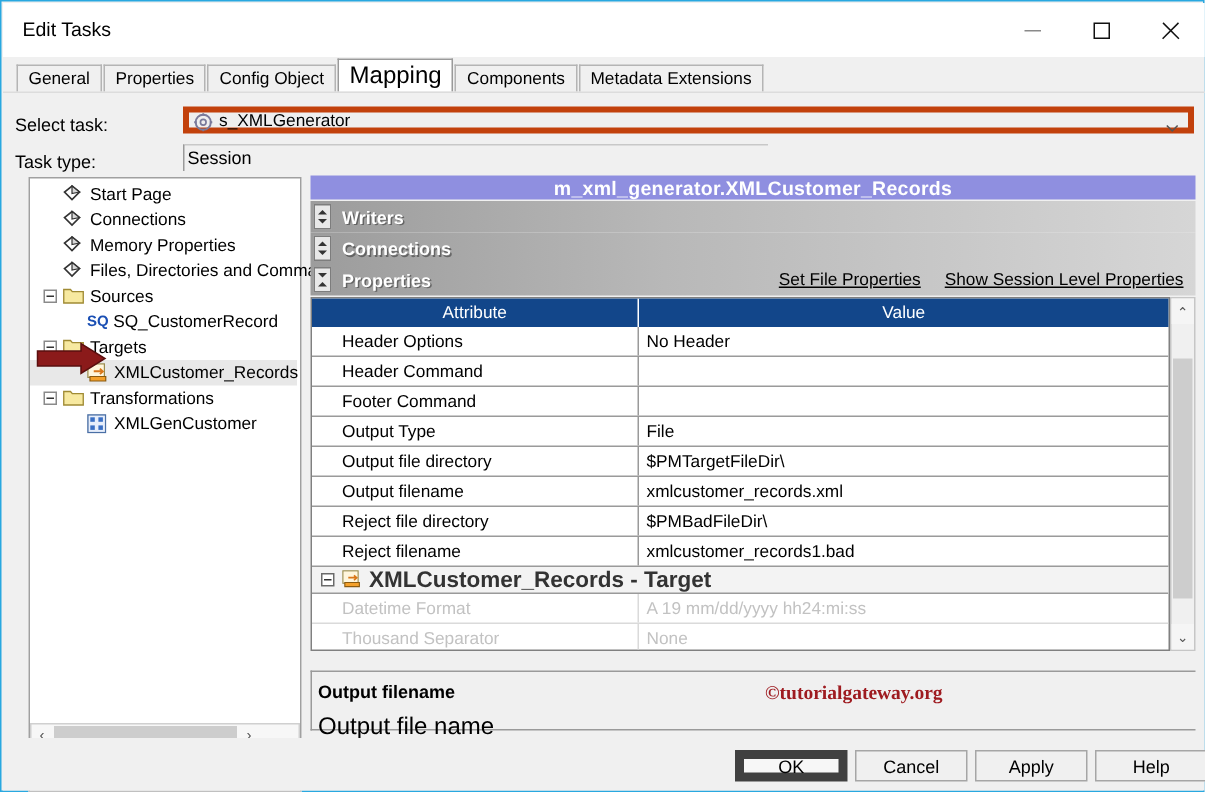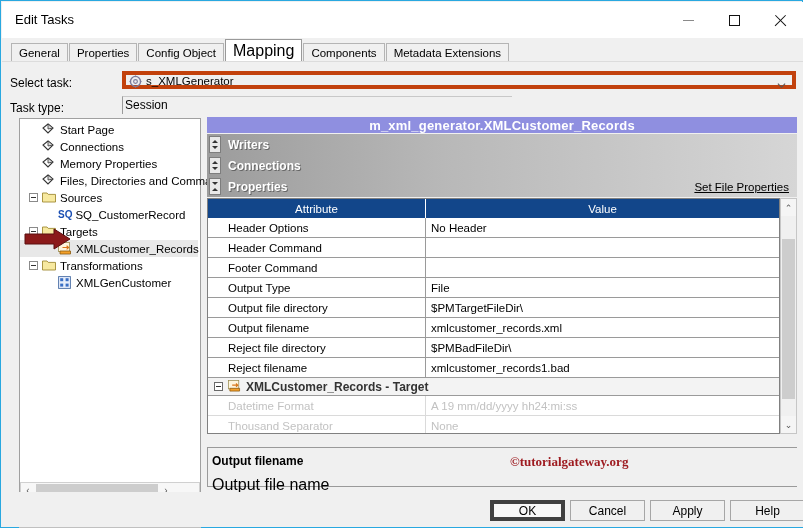--- a/index.html
+++ b/index.html
@@ -143,21 +143,21 @@
   .gh.attr{width:218px;border-right:1px solid #fff;}
   .gh.val{flex:1;}
   .grow{display:flex;height:20px;border-bottom:1px solid #9a9a9a;box-sizing:border-box;}
   .gc-attr{width:218px;border-right:1px solid #9a9a9a;padding-left:20px;display:flex;align-items:center;font-size:11.5px;box-sizing:border-box;}
   .gc-val{flex:1;padding-left:5px;display:flex;align-items:center;font-size:11.5px;box-sizing:border-box;}
   .group-row{display:flex;height:18px;align-items:center;background:#f3f3f3;border-bottom:1px solid #9a9a9a;box-sizing:border-box;padding-left:6px;}
   .group-row .expander{
     width:9px;height:9px;border:1px solid #6a6a6a;background:#fff;position:relative;margin-right:5px;box-sizing:border-box;flex:0 0 auto;
   }
   .group-row .expander:before{content:"";position:absolute;left:1px;top:3px;width:5px;height:1px;background:#333;}
-  .group-row .gtxt{font-weight:bold;font-size:12px;color:#333;}
+  .group-row .gtxt{font-weight:bold;font-size:15px;color:#333;}
   .grow.dim .gc-attr,.grow.dim .gc-val{color:#c2c2c2;}
   .grow.dim{border-bottom:1px solid #dadada;}
   .grow.dim .gc-attr{border-right:1px solid #dadada;}
 
   .vscroll{
     position:absolute;left:778px;top:196px;width:17px;height:236px;
     background:#f0f0f0;border:1px solid #c6c6c6;box-sizing:border-box;
   }
   .vs-arrow{height:17px;display:flex;align-items:center;justify-content:center;font-size:9px;color:#555;background:#f5f5f5;}
   .vs-thumb{position:absolute;left:1px;top:40px;width:13px;height:160px;background:#cdcdcd;}
@@ -174,21 +174,21 @@
     font-family:"Liberation Serif",serif;
   }
 
   
   .footer{position:absolute;left:1px;top:491px;width:801px;height:35px;background:#f0f0f0;}
   .fbtn{
     position:absolute;top:8px;height:21px;width:75px;
     background:#f0f0f0;border:1px solid #a6a6a6;box-sizing:border-box;
     font-size:12px;display:flex;align-items:center;justify-content:center;cursor:pointer;
   }
-  .fbtn.primary{border:4px solid #404040;background:#f7f7f7;}
+  .fbtn.primary{border:6px solid #404040;background:#f7f7f7;}
   .f-ok{left:488px;}
   .f-cancel{left:568px;}
   .f-apply{left:648px;}
   .f-help{left:728px;}
 
   
   .annot-arrow{position:absolute;left:22px;top:226px;width:48px;height:22px;}
 </style>
 </head>
 <body>
@@ -399,20 +399,21 @@
     <div class="sect" style="top:114px">
       <span class="sbtn">
         <svg width="8" height="11" viewBox="0 0 8 11">
             <path d="M1 1 L7 1 L4 4 Z" fill="#333"></path>
             <path d="M1 10 L7 10 L4 7 Z" fill="#333"></path>
           </svg>
       </span>
       <span class="stxt">Properties</span>
       <span class="links">
         <a>Set File Properties</a>
+        <a>Show Session Level Properties</a>
       </span>
     </div>
 
     <div class="grid" style="top:136px">
       <div class="grid-head">
         <div class="gh attr">Attribute</div>
         <div class="gh val">Value</div>
       </div>
 
       <div class="grow">

